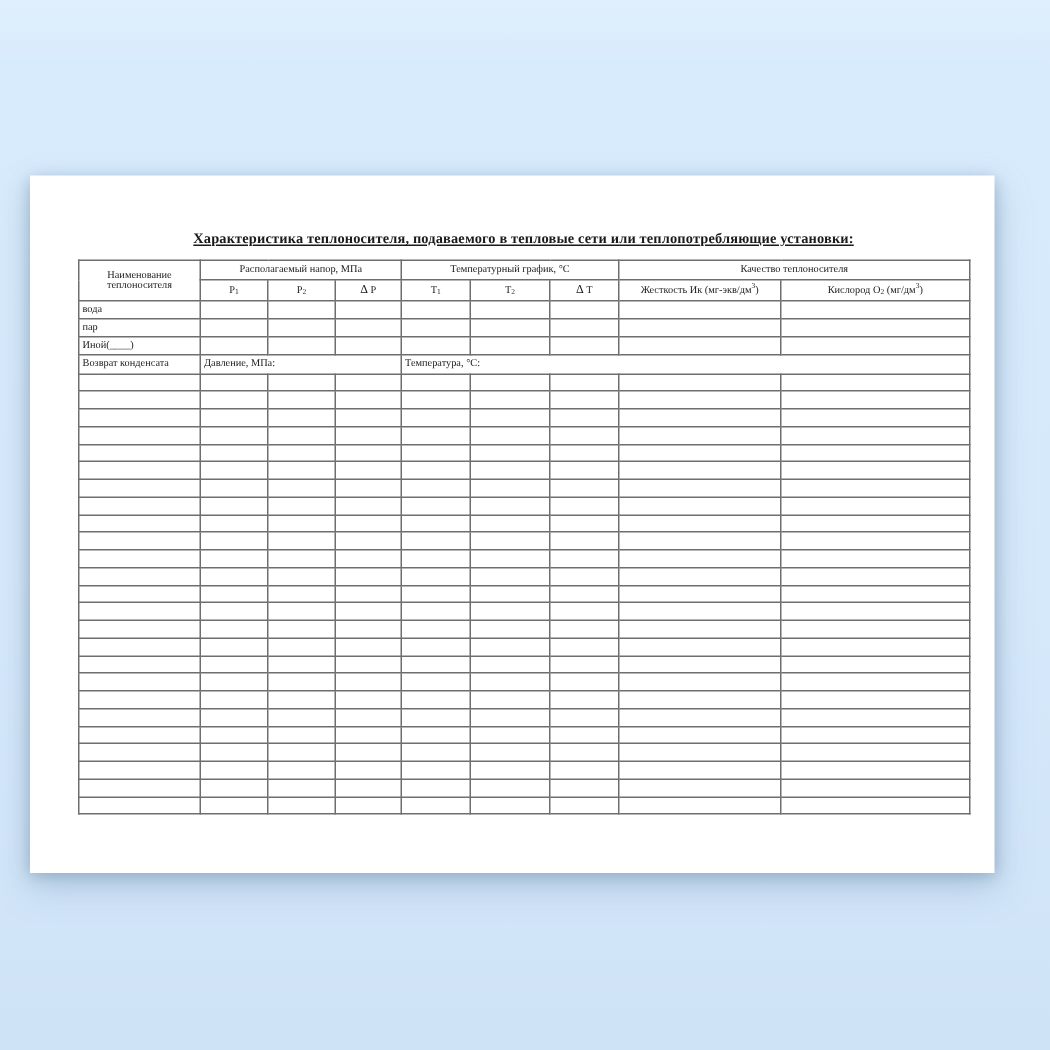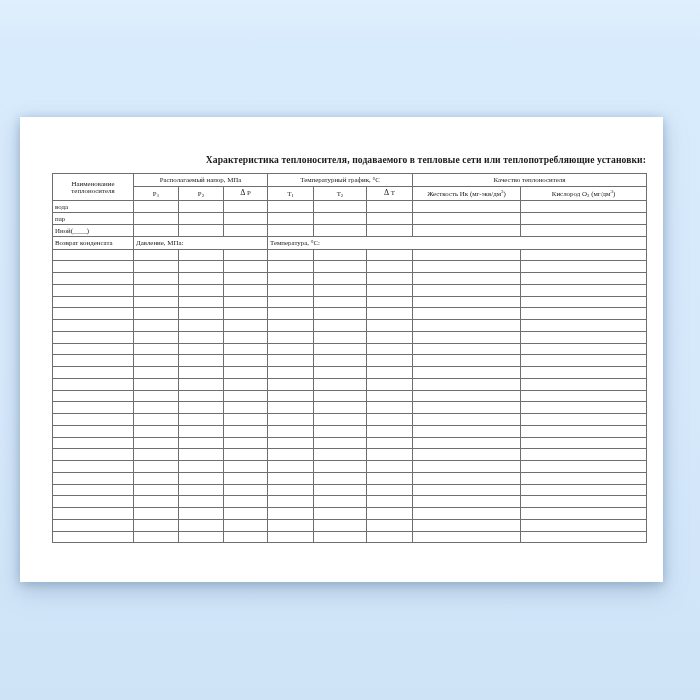--- a/index.html
+++ b/index.html
@@ -9,22 +9,23 @@
     font-family:"Liberation Serif","DejaVu Serif",serif;
     color:#1a1a1a;
   }
   .sheet{
     position:absolute;left:20px;top:117px;width:643px;height:465px;
     background:#ffffff;
     box-shadow:0 2px 10px rgba(110,140,170,0.55),0 10px 22px rgba(120,150,180,0.35);
   }
   .doc-title{
     position:absolute;left:32px;top:37px;width:594px;
-    text-align:right;font-weight:bold;font-size:9.6px;line-height:11px;
+    text-align:center;font-weight:bold;font-size:9.6px;line-height:11px;
     letter-spacing:.1px;
+    text-decoration:underline;
   }
   table.form{
     position:absolute;left:32px;top:56px;width:594px;
     border-collapse:collapse;table-layout:fixed;
     border:1.4px solid #4c4c4c;
   }
   table.form th, table.form td{
     border:1px solid #6e6e6e;
     padding:0 2px;margin:0;
     font-weight:normal;vertical-align:middle;

